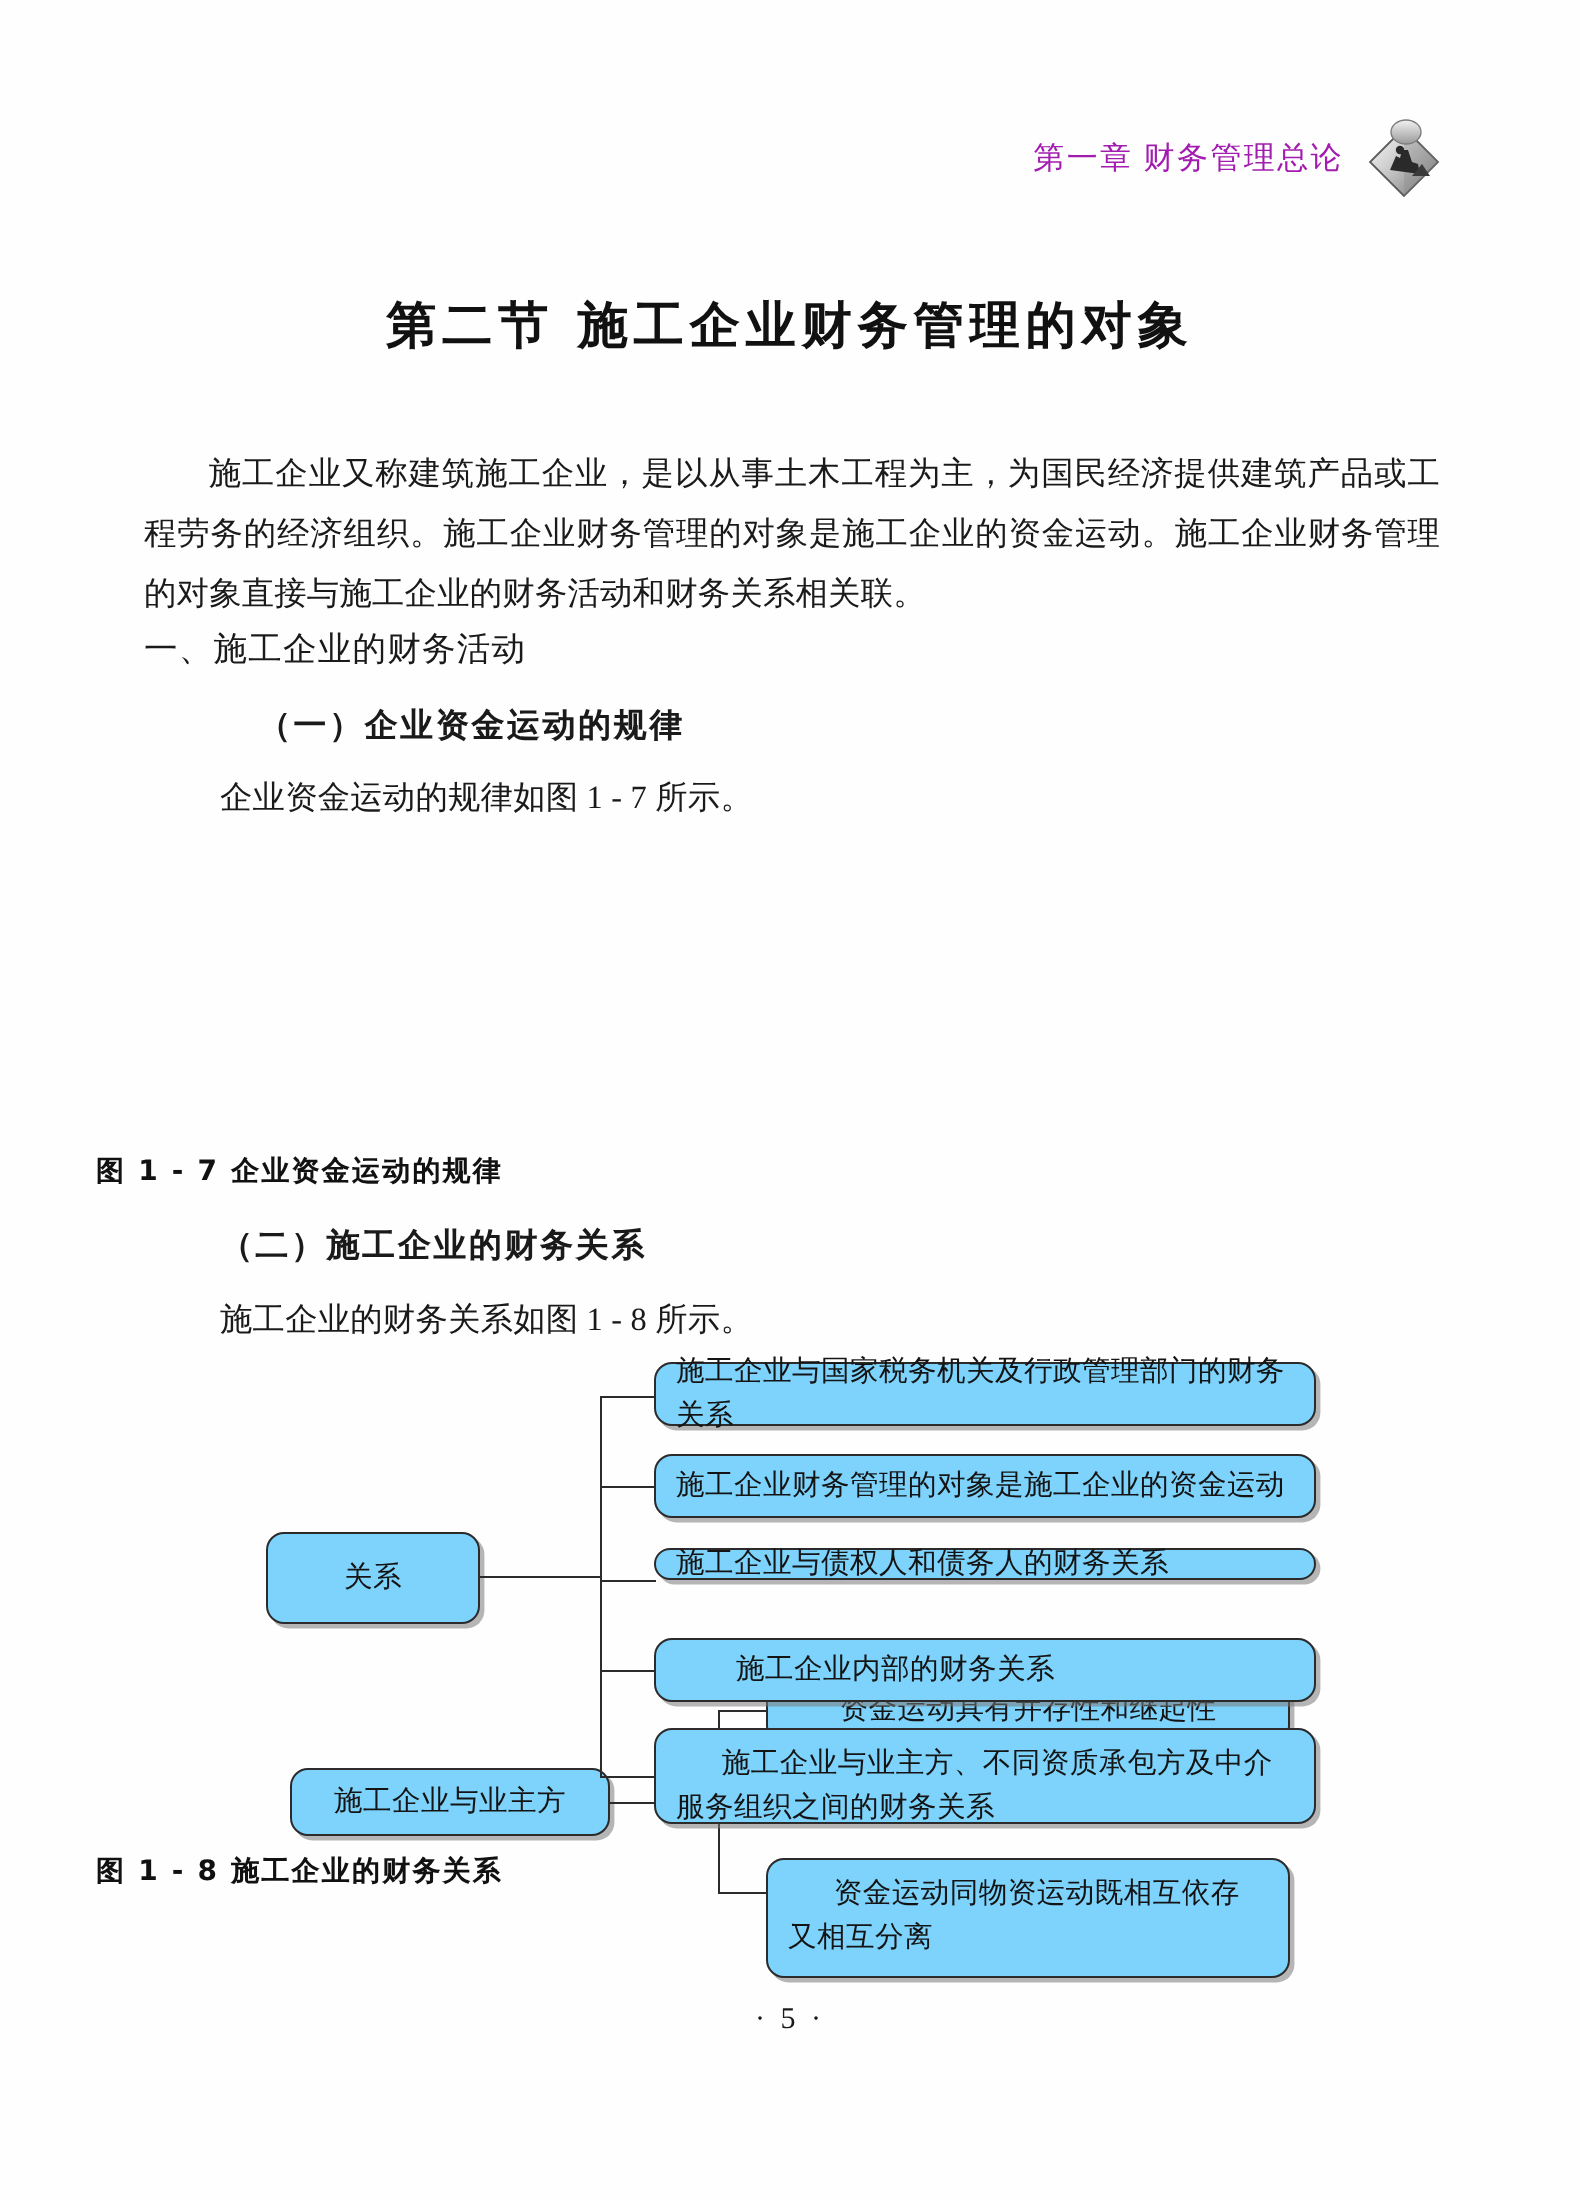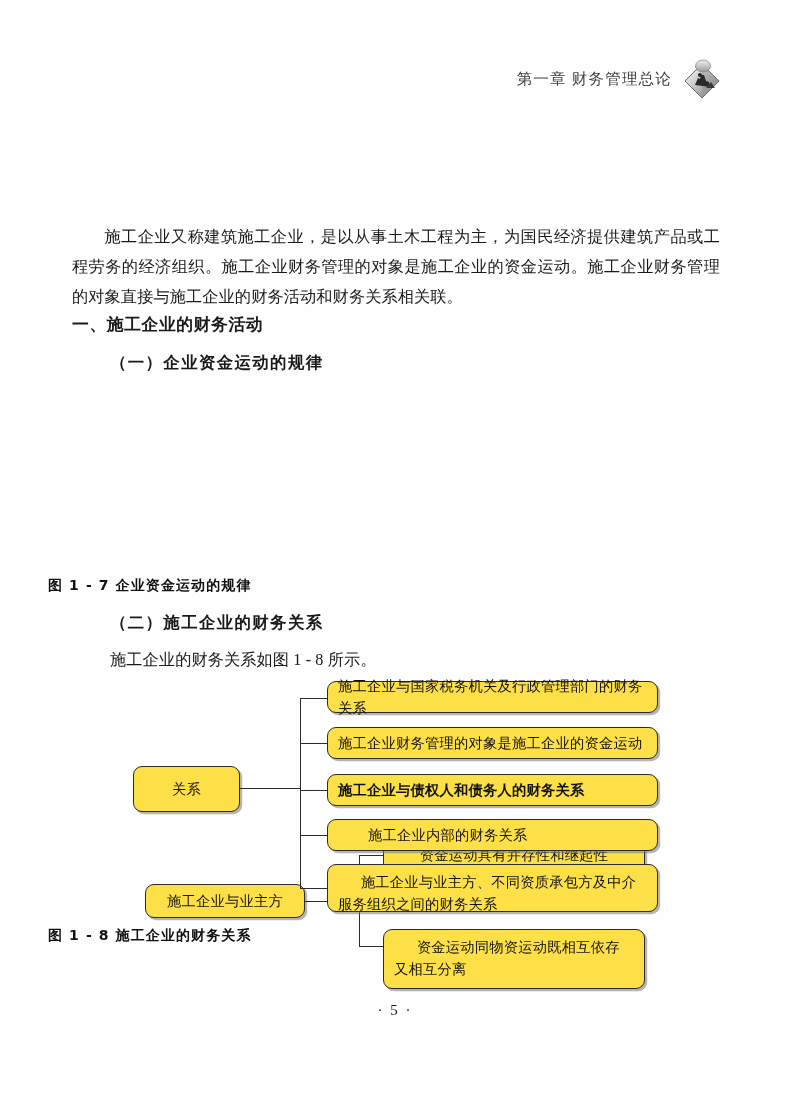--- a/index.html
+++ b/index.html
@@ -27,21 +27,21 @@
     position: absolute;
     top: 58px;
     right: 68px;
     display: flex;
     align-items: center;
     gap: 10px;
   }
   .header-text {
     font-size: 15.5px;
     letter-spacing: 1.2px;
-    color: #404040;
+    color: #a21caf;
     white-space: nowrap;
     font-family: "Liberation Serif", "DejaVu Serif", serif;
   }
   .header-emblem {
     position: relative;
     width: 40px;
     height: 42px;
     flex: none;
   }
   .header-emblem svg { display: block; }
@@ -70,54 +70,54 @@
     text-align: justify;
     text-justify: inter-ideograph;
     letter-spacing: 0.1px;
   }
   #intro-para { top: 222px; text-indent: 2em; }
 
   .heading-1 {
     position: absolute;
     left: 72px;
     font-size: 16.8px;
-    font-weight: bold;
+    font-weight: normal;
     letter-spacing: 0.6px;
     font-family: "DejaVu Sans", "Liberation Sans", sans-serif;
   }
   #heading-financial-activity { top: 313px; }
 
   .heading-2 {
     position: absolute;
     left: 110px;
     font-size: 16.4px;
     letter-spacing: 1.4px;
     font-family: "Liberation Serif", "DejaVu Serif", serif;
     font-weight: 600;
   }
-  #heading-capital-law { top: 352px; }
+  #heading-capital-law { top: 352px; margin-left: 19px; }
   #heading-financial-relation { top: 612px; }
 
   #lead-fig7 { top: 384px; left: 110px; width: 610px; text-indent: 0; }
   #lead-fig8 { top: 645px; left: 110px; width: 610px; text-indent: 0; }
 
   
   .figure {
     position: absolute;
     left: 0;
     width: 790px;
   }
   .fig-canvas { position: relative; }
 
   .node {
     position: absolute;
     box-sizing: border-box;
     border: 1.3px solid #2b2b2b;
     border-radius: 9px;
-    background: #fde047;
+    background: #7dd3fc;
     font-size: 14.3px;
     line-height: 22px;
     letter-spacing: 0.2px;
     color: #141414;
     box-shadow: 2.2px 2.2px 0 rgba(120,120,120,0.55);
     display: flex;
     align-items: center;
     padding: 4px 10px;
   }
   .node.center { justify-content: center; text-align: center; }
@@ -178,26 +178,28 @@
         <path d="M20 6 L37 23 L20 40 L3 23 Z" fill="url(#gA)" stroke="#5a5a5a" stroke-width="0.9"></path>
         <path d="M20 6 L37 23 L20 40 Z" fill="#8c8c8c" opacity="0.35"></path>
         <ellipse cx="21" cy="8" rx="7.5" ry="6" fill="url(#gB)" stroke="#7d7d7d" stroke-width="0.7"></ellipse>
         <path d="M13 27 l3 -7 l2 1 l1 -4 l3 0 l2 6 l3 1 l1 5 z" fill="#2a2a2a"></path>
         <circle cx="18" cy="17" r="2.1" fill="#2a2a2a"></circle>
         <path d="M24 30 l5 -6 l4 6 z" fill="#3a3a3a"></path>
       </svg>
     </div>
   </div>
 
+  <div class="section-title">第二节   施工企业财务管理的对象</div>
 
   <div class="para" id="intro-para">施工企业又称建筑施工企业，是以从事土木工程为主，为国民经济提供建筑产品或工程劳务的经济组织。施工企业财务管理的对象是施工企业的资金运动。施工企业财务管理的对象直接与施工企业的财务活动和财务关系相关联。</div>
 
   <div class="heading-1" id="heading-financial-activity">一、施工企业的财务活动</div>
 
   <div class="heading-2" id="heading-capital-law">（一）企业资金运动的规律</div>
+  <div class="para" id="lead-fig7">企业资金运动的规律如图 1 - 7 所示。</div>
 
   <div class="figure" id="figure-7" style="top:416px;height:180px;">
     <div class="fig-canvas" style="height:160px;">
 
       <div class="node center" style="left:145px;top:468px;width:160px;height:34px;">施工企业与业主方</div>
 
       <div class="conn h" style="left:305px;top:485px;width:55px;"></div>
       <div class="conn v" style="left:359px;top:439px;height:92px;"></div>
       <div class="conn h" style="left:359px;top:439px;width:25px;"></div>
       <div class="conn h" style="left:359px;top:530px;width:25px;"></div>
@@ -222,21 +224,21 @@
       <div class="conn h" style="left:240px;top:788px;width:61px;"></div>
       <div class="conn v" style="left:300px;top:698px;height:190px;"></div>
       <div class="conn h" style="left:300px;top:698px;width:28px;"></div>
       <div class="conn h" style="left:300px;top:743px;width:28px;"></div>
       <div class="conn h" style="left:300px;top:790px;width:28px;"></div>
       <div class="conn h" style="left:300px;top:835px;width:28px;"></div>
       <div class="conn h" style="left:300px;top:888px;width:28px;"></div>
 
       <div class="node single-line" style="left:327px;top:681px;width:331px;height:32px;">施工企业与国家税务机关及行政管理部门的财务关系</div>
       <div class="node single-line" style="left:327px;top:727px;width:331px;height:32px;">施工企业财务管理的对象是施工企业的资金运动</div>
-      <div class="node single-line" style="left:327px;top:774px;width:331px;height:32px;font-weight:bold;">施工企业与债权人和债务人的财务关系</div>
+      <div class="node single-line" style="left:327px;top:774px;width:331px;height:16px;">施工企业与债权人和债务人的财务关系</div>
       <div class="node single-line" style="left:327px;top:819px;width:331px;height:32px;padding-left:40px;">施工企业内部的财务关系</div>
       <div class="node indent" style="left:327px;top:864px;width:331px;height:48px;">施工企业与业主方、不同资质承包方及中介服务组织之间的财务关系</div>
     </div>
   </div>
 
   <div class="fig-caption" style="top:927px;">图 1 - 8   施工企业的财务关系</div>
 
   <div class="page-number">· 5 ·</div>
 
 </div>

